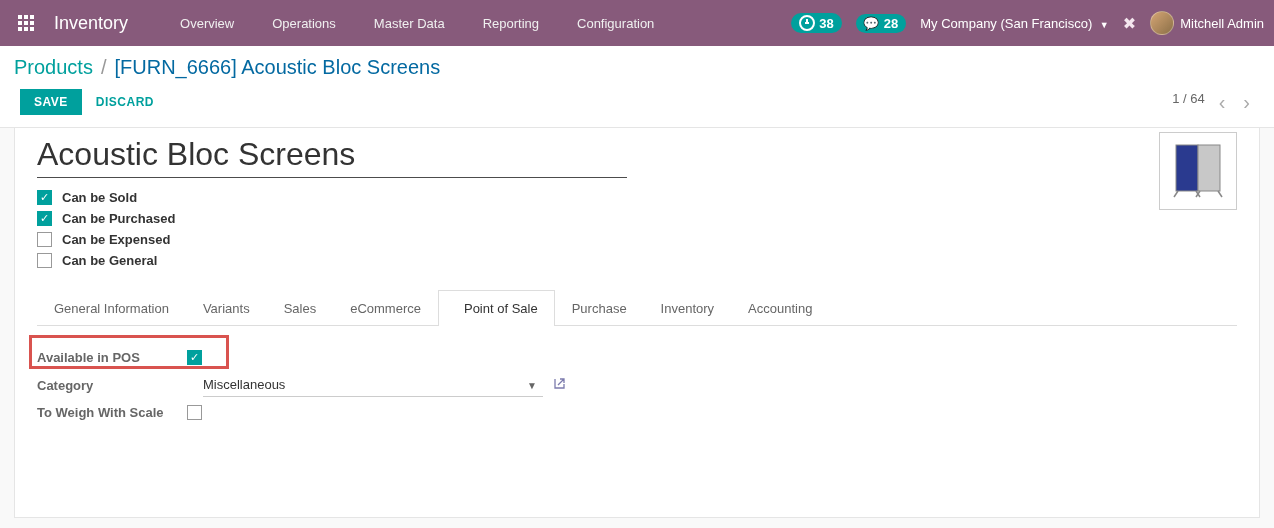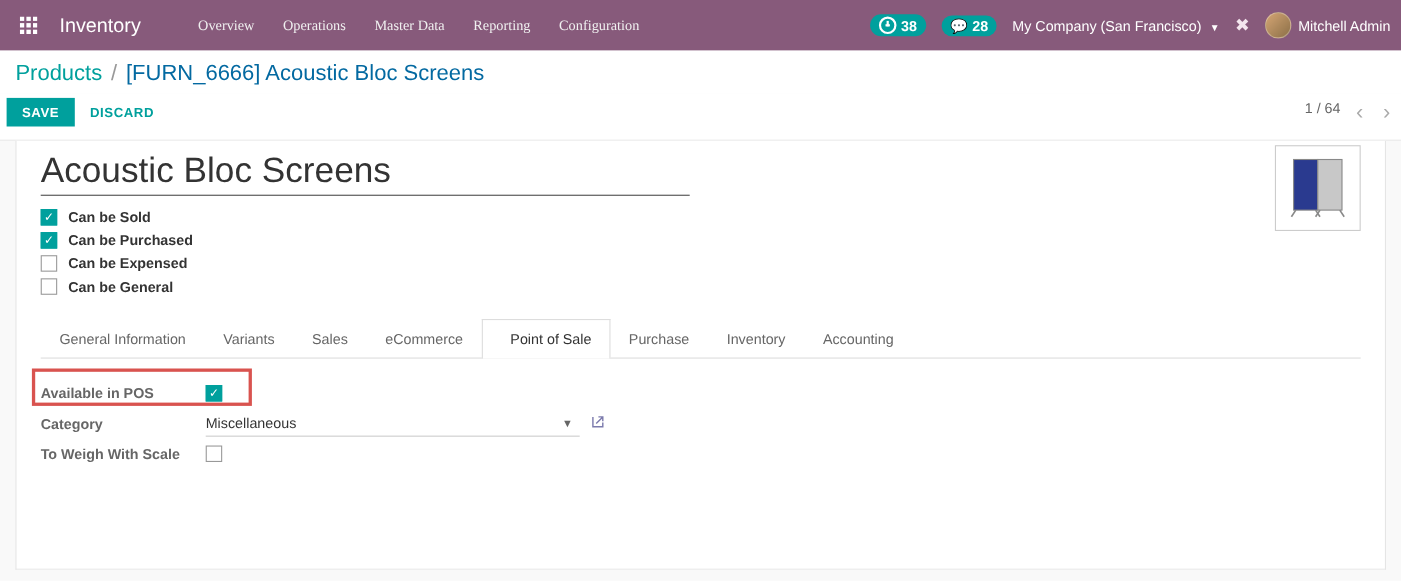--- a/index.html
+++ b/index.html
@@ -25,23 +25,22 @@
       justify-content: center;
       margin-right: 12px;
     }
     .app-title {
       font-size: 18px;
       font-weight: 500;
       margin-right: 40px;
     }
     .nav-menu {
       display: flex;
-      gap: 2px;
+      gap: 14px;
       flex: 1;
-      font-family: Liberation Serif, serif;
     }
     .nav-item {
       padding: 8px 12px;
       font-size: 13px;
       color: #f0f0f0;
       cursor: pointer;
     }
     .right-nav {
       display: flex;
       align-items: center;
@@ -88,21 +87,21 @@
       text-decoration: none;
     }
     .breadcrumb-sep {
       color: #999;
     }
     .breadcrumb-current {
       color: #0369a1;
     }
     .action-row {
       background: white;
-      padding: 4px 6px 12px;
+      padding: 4px 20px 12px;
       display: flex;
       align-items: center;
       border-bottom: 1px solid #e5e5e5;
     }
     .btn-save {
       background: #00a09d;
       color: white;
       border: none;
       padding: 6px 14px;
       font-size: 12px;
@@ -241,20 +240,21 @@
       pointer-events: none;
     }
     .select-field {
       border: none;
       border-bottom: 1px solid #ccc;
       font-size: 13px;
       padding: 4px 0;
       width: 340px;
       outline: none;
       color: #333;
+      margin-left: 16px;
     }
     .dropdown-caret {
       color: #666;
       margin-left: -16px;
       font-size: 10px;
     }
     .ext-link-icon {
       margin-left: 16px;
       color: #7c7bad;
       font-size: 13px;

